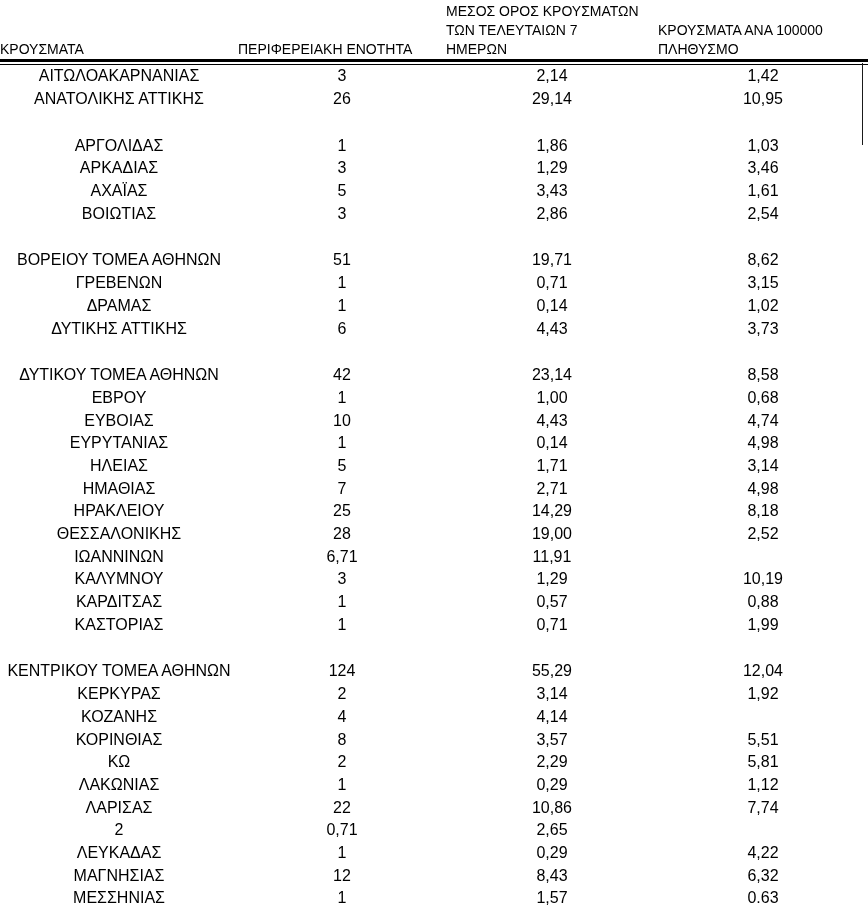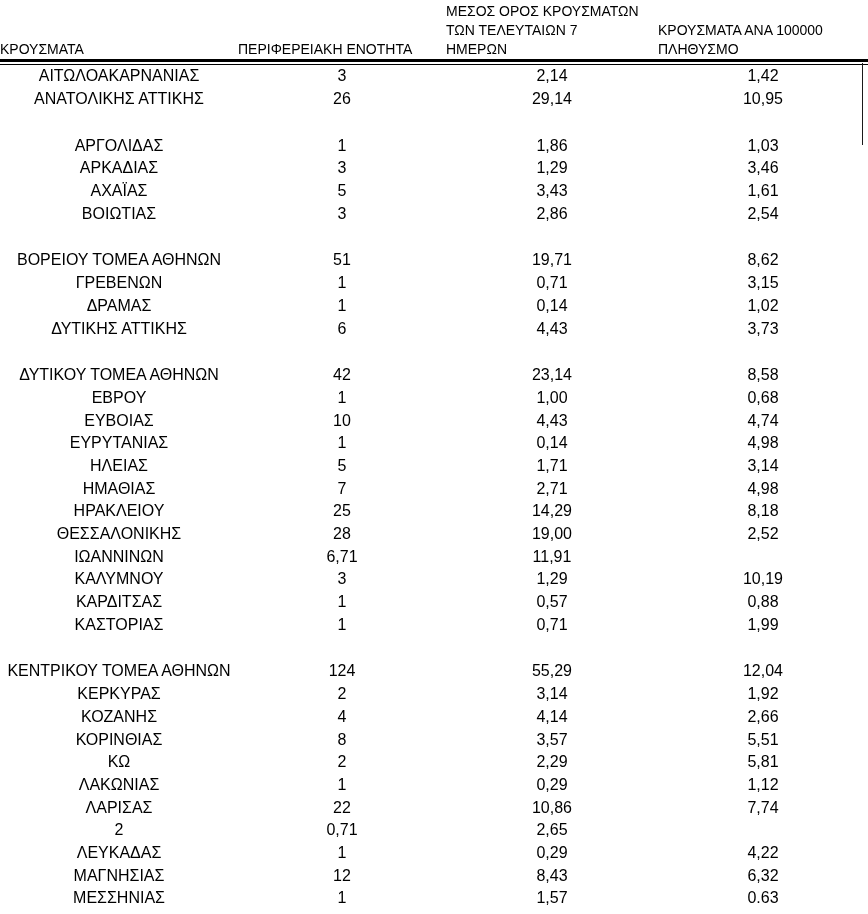--- a/index.html
+++ b/index.html
@@ -234,21 +234,20 @@
       <div class="row grid-cols">
         <div class="cell">ΚΕΡΚΥΡΑΣ</div>
         <div class="cell">2</div>
         <div class="cell">3,14</div>
         <div class="cell">1,92</div>
       </div>
       <div class="row grid-cols">
         <div class="cell">ΚΟΖΑΝΗΣ</div>
         <div class="cell">4</div>
         <div class="cell">4,14</div>
-        <div class="cell">2,66</div>
       </div>
       <div class="row grid-cols">
         <div class="cell">ΚΟΡΙΝΘΙΑΣ</div>
         <div class="cell">8</div>
         <div class="cell">3,57</div>
         <div class="cell">5,51</div>
       </div>
       <div class="row grid-cols">
         <div class="cell">ΚΩ</div>
         <div class="cell">2</div>

